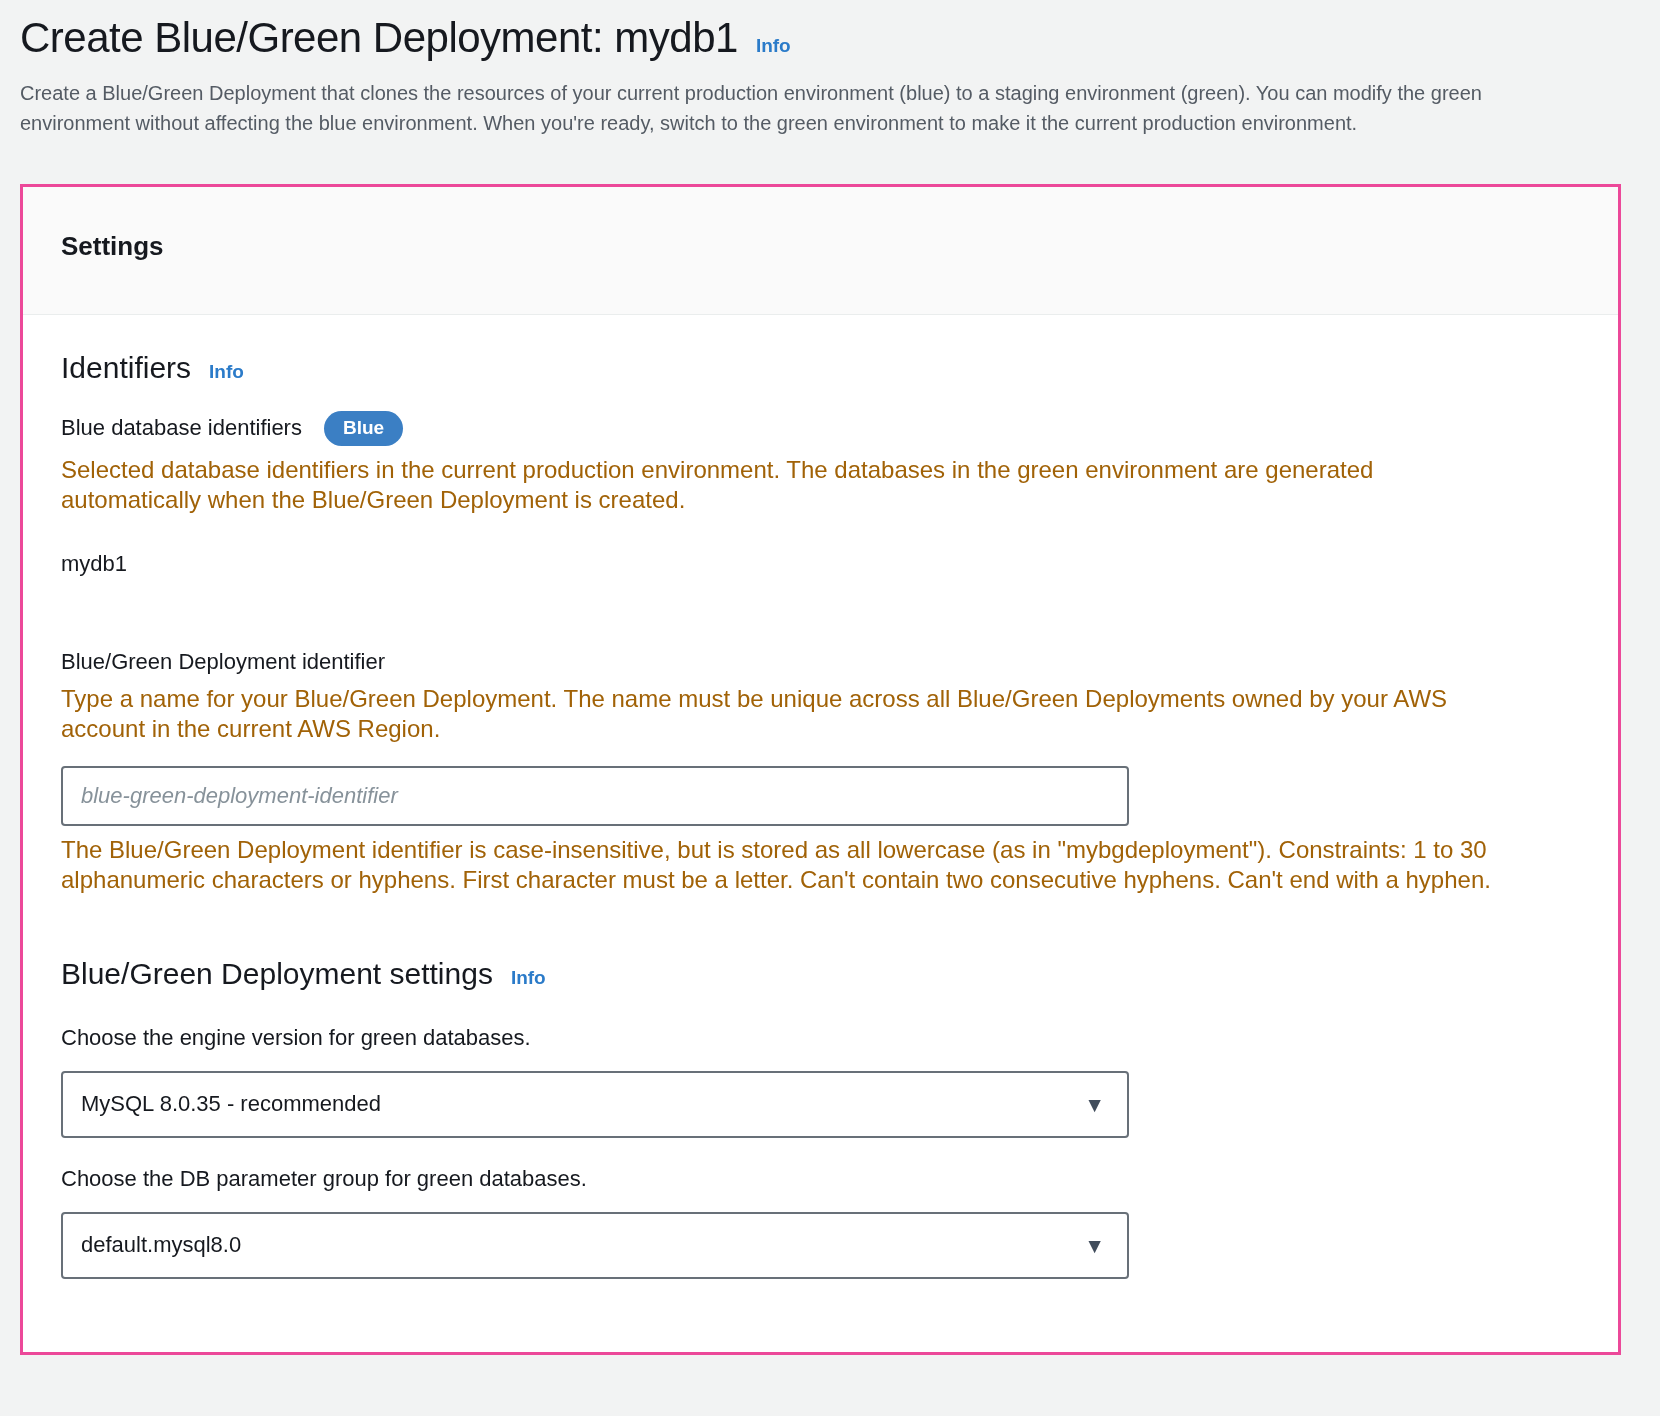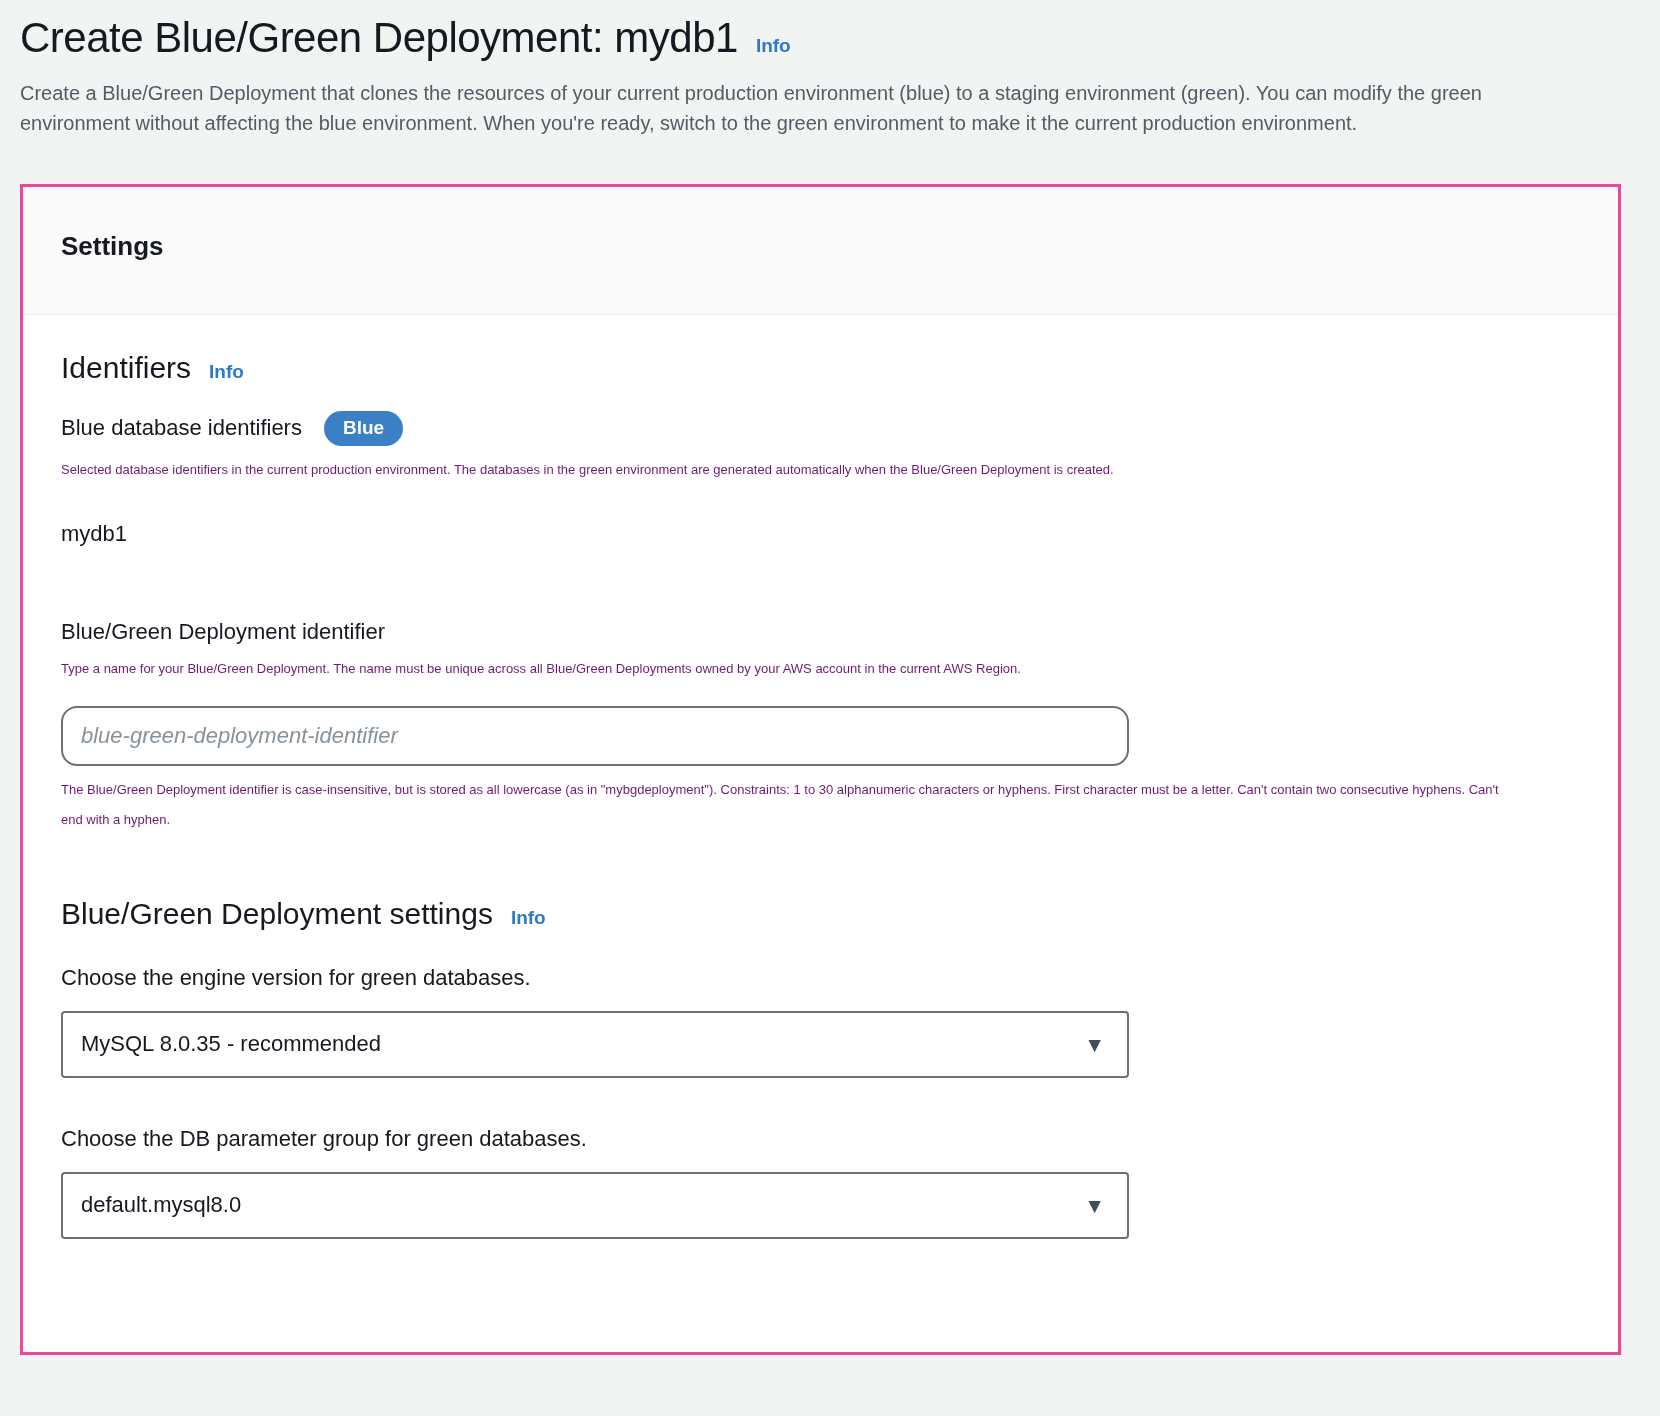--- a/index.html
+++ b/index.html
@@ -41,30 +41,30 @@
   h3.section-heading { font-size: 30px; font-weight: 400; color: #16191f; }
   .field-label-row { display: flex; align-items: center; gap: 22px; margin-top: 26px; }
   .field-label { font-size: 22px; color: #16191f; }
   .badge {
     background: var(--badge-blue, #3b7fc4);
     color: #ffffff; font-size: 19px; font-weight: 700;
     padding: 6px 19px; border-radius: 22px; line-height: 1.2;
     display: inline-block;
   }
   .hint-text {
-    margin-top: 9px; font-size: 13px; line-height: 30px; color: #701a75;
+    margin-top: 9px; font-size: 24px; line-height: 30px; color: #a16207;
     max-width: 1440px;
   }
   .db-identifier { font-size: 22px; color: #16191f; margin-top: 36px; }
   .db-identifier + .db-identifier { margin-top: 35px; }
   .bgid-block { margin-top: 72px; }
   .text-input {
     margin-top: 22px;
     width: 1068px; height: 60px;
-    border: 2px solid #687078; border-radius: 16px;
+    border: 2px solid #687078; border-radius: 4px;
     padding: 0 18px;
     font-size: 22px; color: #16191f;
     font-family: "Liberation Sans", "DejaVu Sans", sans-serif;
     background: #ffffff;
     display: block;
     outline: none;
   }
   .text-input::placeholder { color: #87929a; font-style: italic; opacity: 1; }
   .settings-section { margin-top: 62px; }
   .select-label { font-size: 22px; color: #16191f; margin-top: 34px; }
@@ -122,21 +122,21 @@
         <h3 class="section-heading">Blue/Green Deployment settings</h3>
         <a class="info-link">Info</a>
       </div>
 
       <div class="select-label">Choose the engine version for green databases.</div>
       <div class="select-box">
         <span class="select-value">MySQL 8.0.35 - recommended</span>
         <span class="select-caret">▼</span>
       </div>
 
-      <div class="select-label" style="margin-top:48px;">Choose the DB parameter group for green databases.</div>
+      <div class="select-label" style="margin-top:28px;">Choose the DB parameter group for green databases.</div>
       <div class="select-box">
         <span class="select-value">default.mysql8.0</span>
         <span class="select-caret">▼</span>
       </div>
     </div>
 
   </div>
 </div>
 
 </body></html>

